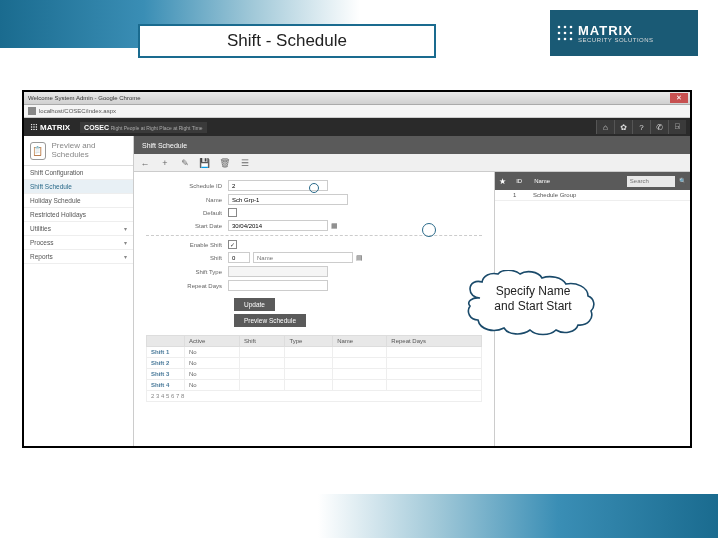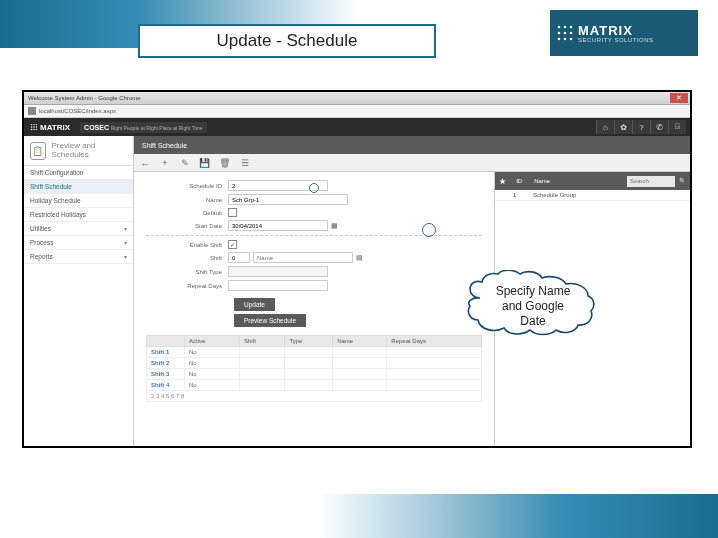--- a/index.html
+++ b/index.html
@@ -101,21 +101,21 @@
   
   
   .bottom-gradient { position: absolute; bottom: 0; right: 0; width: 400px; height: 44px; background: linear-gradient(to left, #1a6b8f 0%, #3a8eb5 40%, #a0c8d8 70%, #fff 100%); }
 </style>
 </head>
 <body>
 
 <div class="top-gradient"></div>
 
 <div class="slide-title">
-  <span>Update - Schedule</span>
+  <span>Shift - Schedule</span>
 </div>
 
 <div class="logo-area">
   <span class="logo-dots">
     <svg viewBox="0 0 18 18">
         <g fill="#fff">
           <circle cx="3" cy="3" r="1.3"></circle>
           <circle cx="9" cy="3" r="1.3"></circle>
           <circle cx="15" cy="3" r="1.3"></circle>
           <circle cx="3" cy="9" r="1.3"></circle>
@@ -346,16 +346,16 @@
             C 116 12 128 17 128 26 
             C 134 28 136 36 131 41 
             C 134 48 128 56 118 55 
             C 116 62 104 65 96 60 
             C 90 66 76 66 70 60 
             C 62 66 48 65 44 58 
             C 34 63 20 60 18 50 
             C 10 50 6 42 10 36 
             C 6 32 12 27 20 28 Z" fill="#fff" stroke="#1a4a6a" stroke-width="1.6"></path>
   </svg>
-  <div class="callout-text">Specify Name and Google Date</div>
+  <div class="callout-text">Specify Name and Start Start</div>
 </div>
 
 <div class="bottom-gradient"></div>
 
 </body></html>

